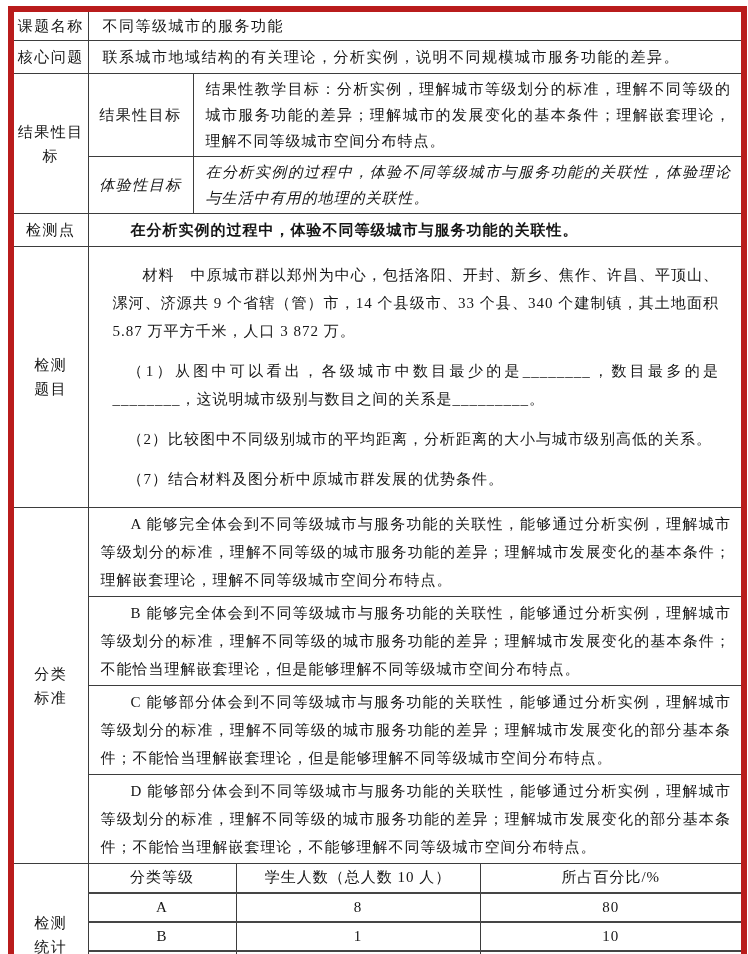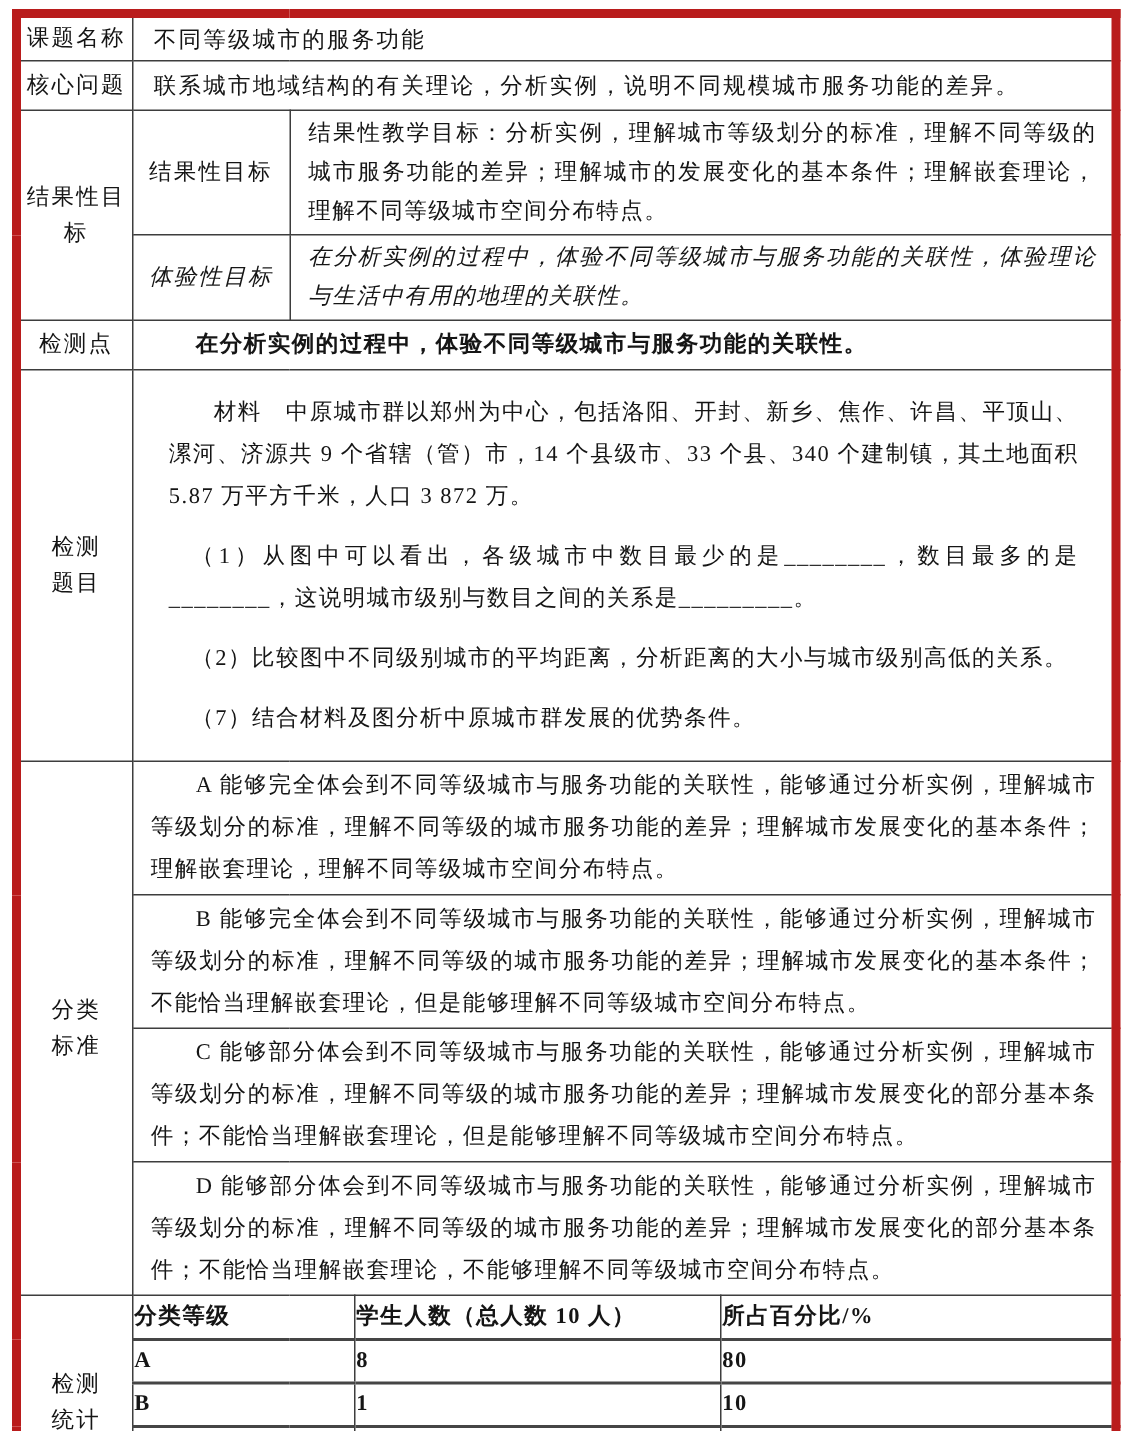--- a/index.html
+++ b/index.html
@@ -65,22 +65,22 @@
   tr.h-title { height: 31px; }
   tr.h-core  { height: 33px; }
   tr.h-obj1  { height: 77px; }
   tr.h-obj2  { height: 52px; font-style: italic; }
   tr.h-cp    { height: 29px; }
   tr.h-q     { height: 194px; }
   tr.h-crit  { height: 89px; }
   tr.h-stat  { height: 29px; }
   
   td.scell {
+    text-align: center;
     letter-spacing: 1px;
-    font-weight: bold;
   }
   tr.sthick td.scell { border-top: 2px solid #454545; }
 </style>
 </head>
 <body>
 
 <div class="page">
   <table class="doc">
     <colgroup>
       <col style="width:77px">

